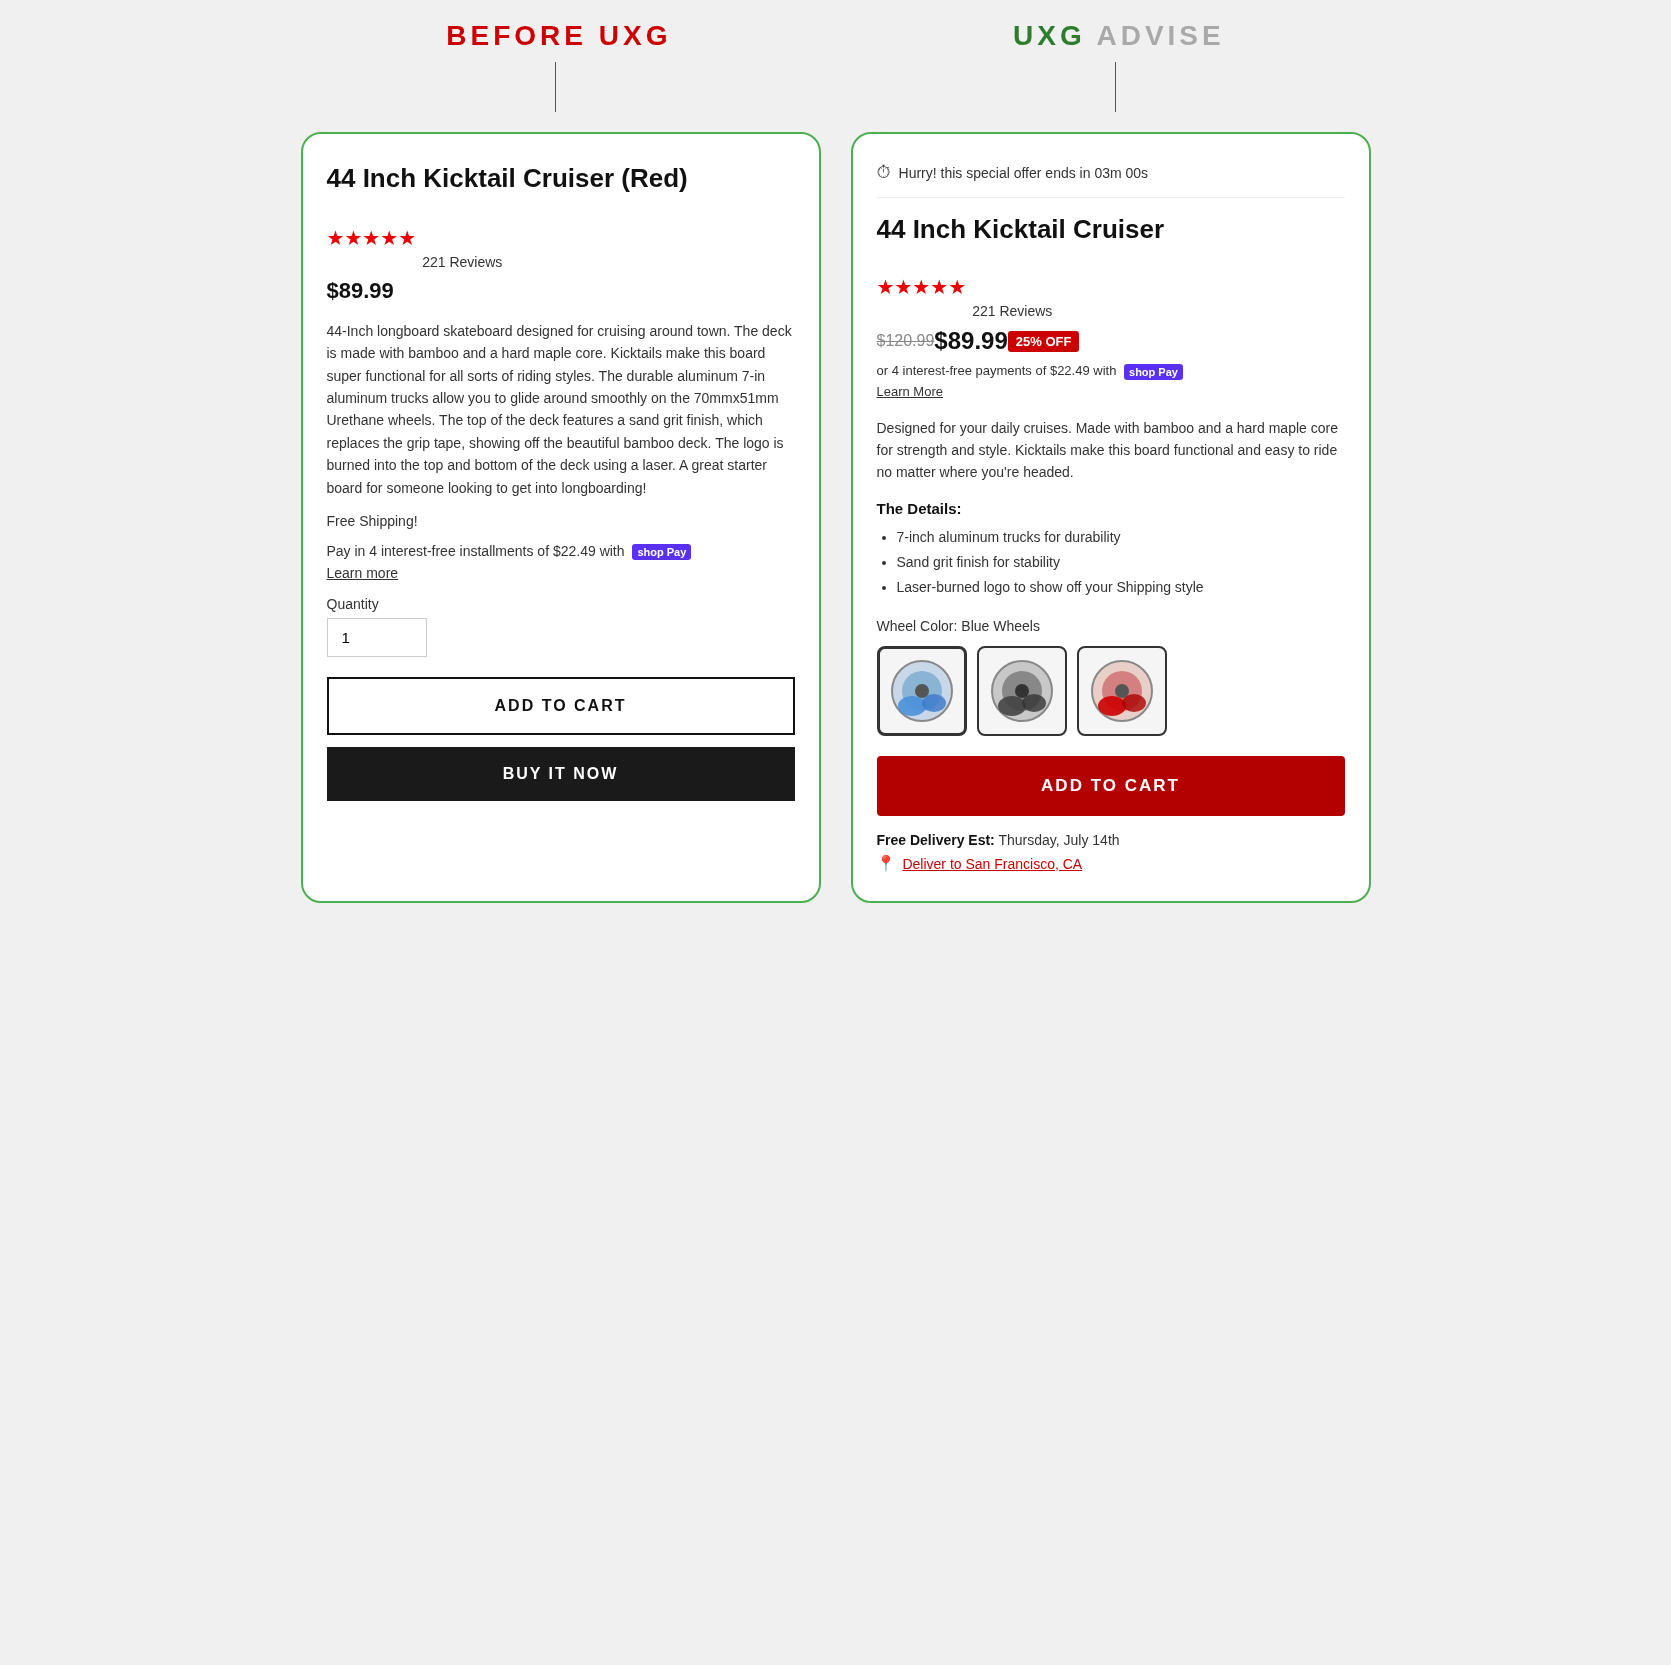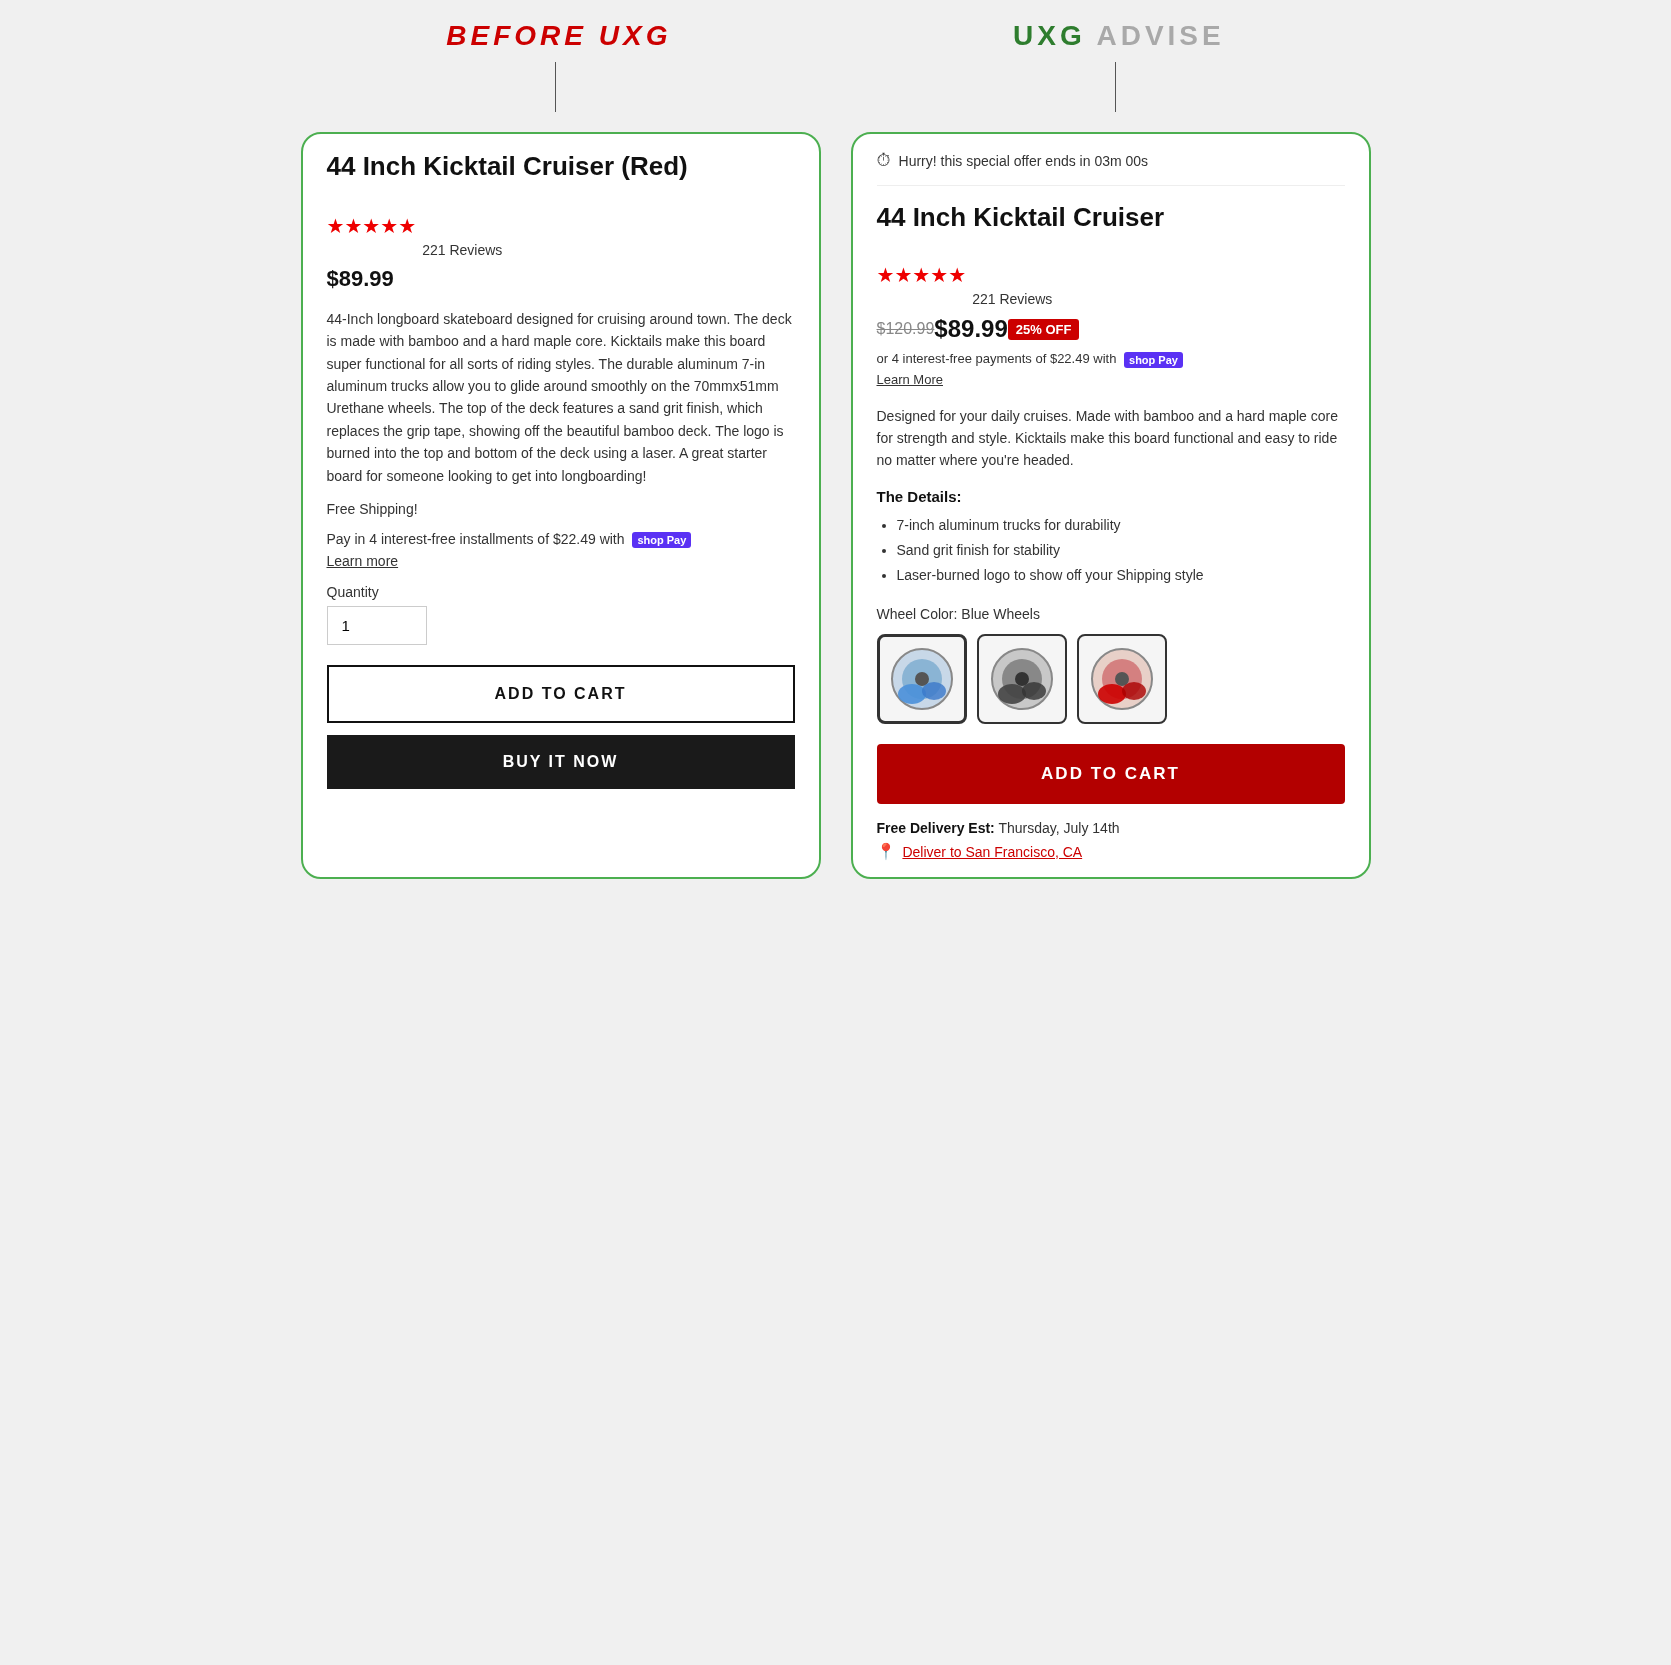--- a/index.html
+++ b/index.html
@@ -22,21 +22,21 @@
       margin-bottom: 10px;
     }
 
     .header-label {
       font-size: 28px;
       font-weight: 700;
       letter-spacing: 4px;
       text-transform: uppercase;
     }
 
-    .header-before { color: #2e7d2e; font-style: italic; }
+    .header-before { color: #2e7d2e; }
     .header-before span { color: #cc0000; }
     .header-after { color: #2e7d2e; }
     .header-after span { color: #2e7d2e; }
 
     .divider-row {
       display: flex;
       width: 100%;
       max-width: 1120px;
       justify-content: space-around;
       margin-bottom: 20px;
@@ -53,21 +53,21 @@
       gap: 30px;
       width: 100%;
       max-width: 1120px;
       justify-content: center;
     }
 
     .card {
       background: #fff;
       border-radius: 20px;
       border: 2px solid #4caf50;
-      padding: 16px 24px;
+      padding: 28px 24px;
       flex: 1;
       max-width: 520px;
     }
 
     
     .before-title {
       font-size: 26px;
       font-weight: 800;
       color: #111;
       line-height: 1.3;

